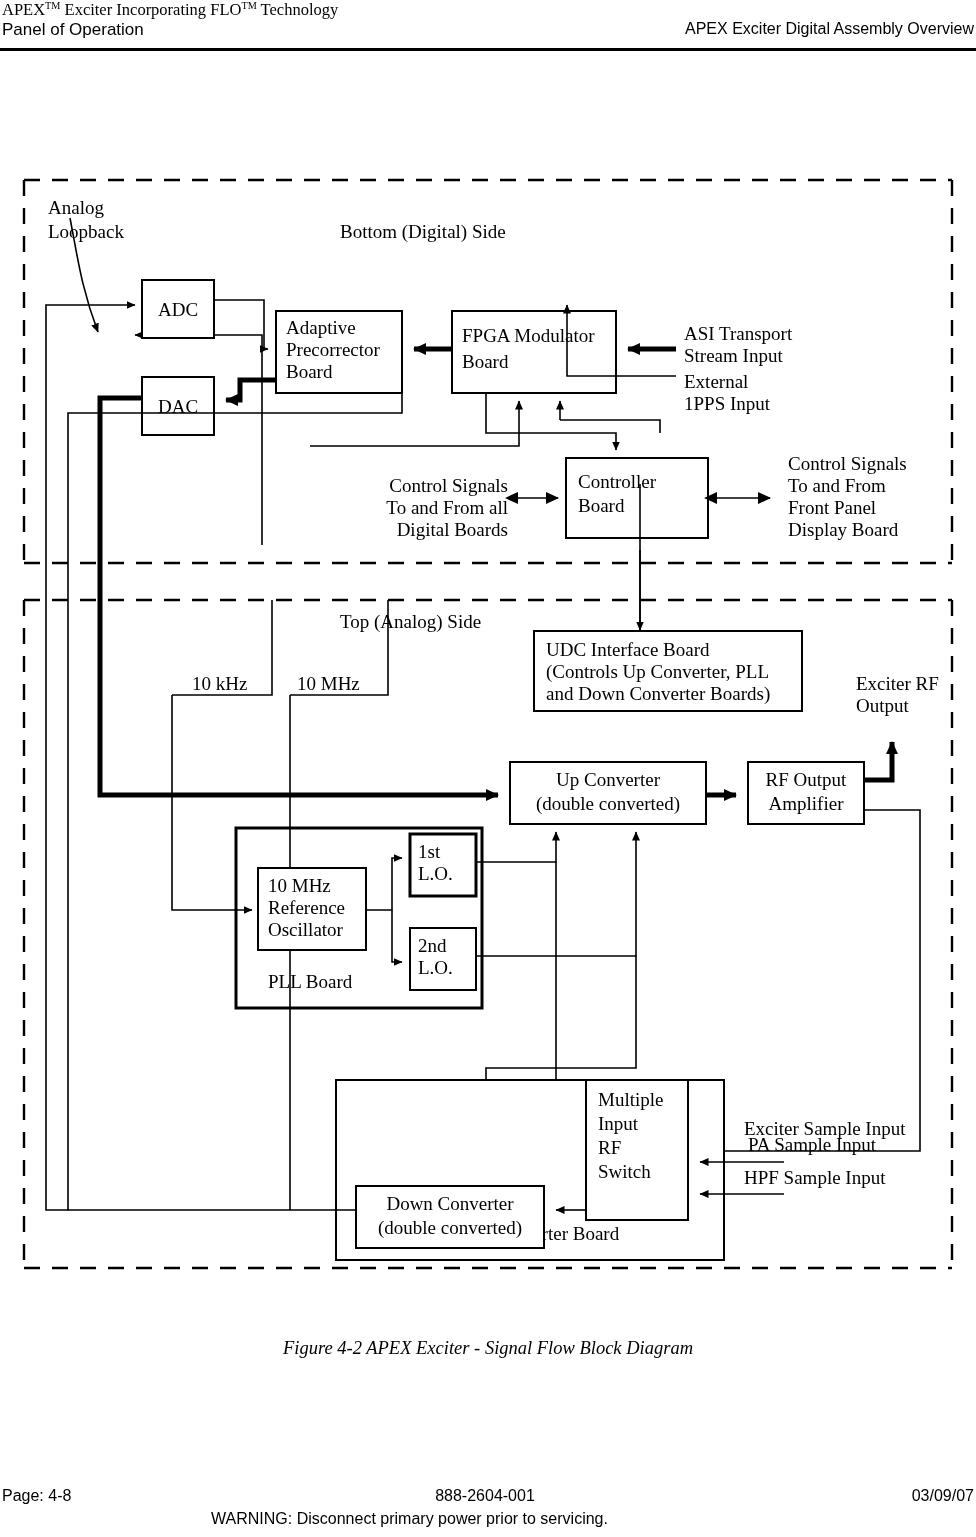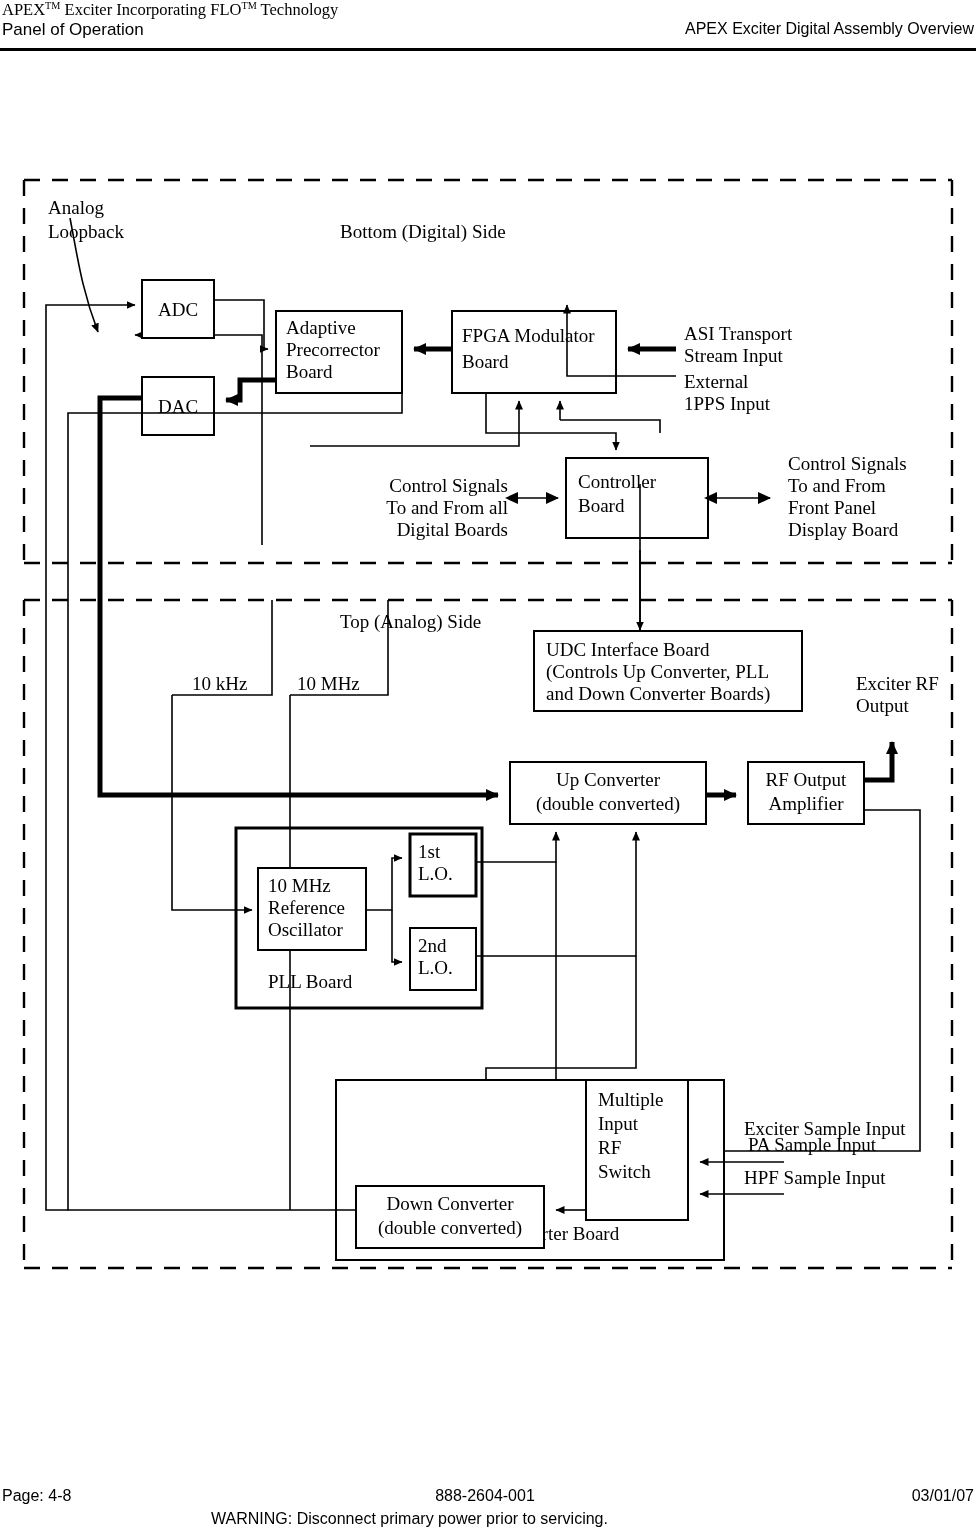--- a/index.html
+++ b/index.html
@@ -220,21 +220,22 @@
 
     <path class="ln" d="M784,1044 L700,1044" marker-end="url(#ah)"></path>
     <text class="lbl" x="744" y="1034">HPF Sample Input</text>
 
     <path class="ln" d="M356,1060 L68,1060 L68,1010"></path>
     <path class="ln" d="M46,1010 L46,1060 L68,1060"></path>
 
   </svg>
   </div>
 
+  <div class="caption">Figure 4-2  APEX Exciter - Signal Flow Block Diagram</div>
 
   <div class="ftr">
     <div class="ftr-page">Page: 4-8</div>
     <div class="ftr-pn">888-2604-001</div>
-    <div class="ftr-date">03/01/07</div>
+    <div class="ftr-date">03/09/07</div>
     <div class="ftr-warn">WARNING: Disconnect primary power prior to servicing.</div>
   </div>
 
 </div>
 
 </body></html>

